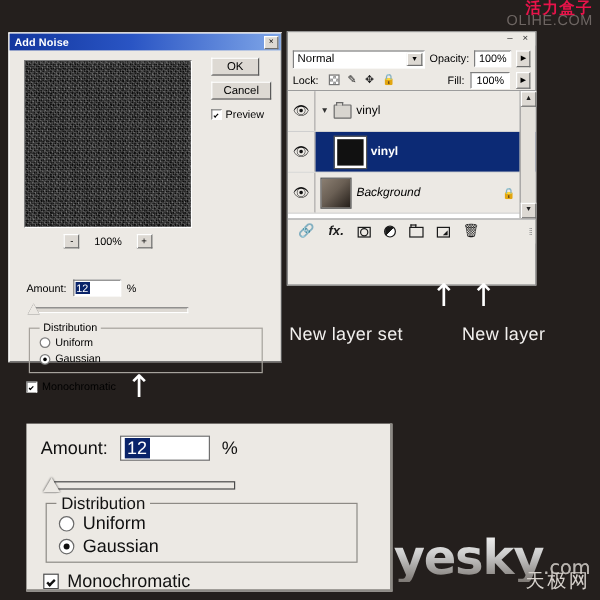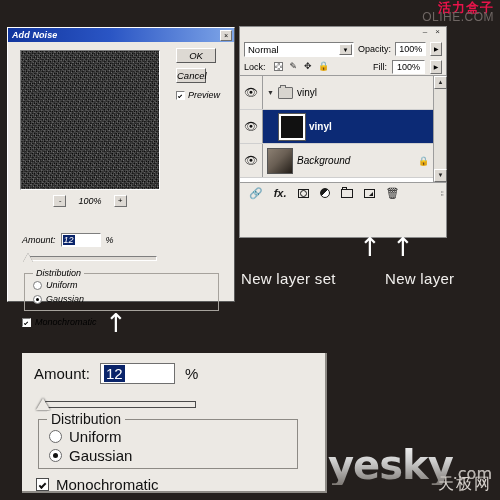--- a/index.html
+++ b/index.html
@@ -13,21 +13,20 @@
   .abs{position:absolute;}
 
   
   .win{
     background:#ece9e4;
     border-top:1px solid #ffffff;
     border-left:1px solid #ffffff;
     border-right:1px solid #5a5a5a;
     border-bottom:1px solid #5a5a5a;
     box-sizing:border-box;
-    font-style:italic;
   }
 
   
   #addnoise{left:7px;top:27px;width:228px;height:275px;}
   .title-bar{
     height:14px;
     background:linear-gradient(to right,#12369e 0%,#2a55c4 45%,#7fa6e8 100%);
     display:flex;align-items:center;
     padding:0 2px 0 4px;
   }
@@ -65,21 +64,21 @@
 
   .btn{
     background:#ddd9d3;
     border-top:1px solid #ffffff;border-left:1px solid #ffffff;
     border-right:1px solid #5a5a5a;border-bottom:1px solid #5a5a5a;
     box-sizing:border-box;
     font-size:9.5px;color:#000;text-align:center;
     font-family:"Liberation Sans", sans-serif;
   }
   #ok{left:168px;top:20px;width:40px;height:15px;line-height:13px;}
-  #cancel{left:168px;top:40px;width:30px;height:15px;line-height:13px;}
+  #cancel{left:168px;top:40px;width:50px;height:15px;line-height:13px;}
   .previewchk{position:absolute;left:168px;top:62px;display:flex;align-items:flex-end;gap:3px;}
 
   .chk{
     width:9px;height:9px;background:#fff;
     border-top:1px solid #7e7e7e;border-left:1px solid #7e7e7e;
     border-right:1px solid #fff;border-bottom:1px solid #fff;
     box-sizing:border-box;position:relative;
   }
   .chk.on:after{
     content:"";position:absolute;left:1px;top:3px;width:3px;height:1px;

